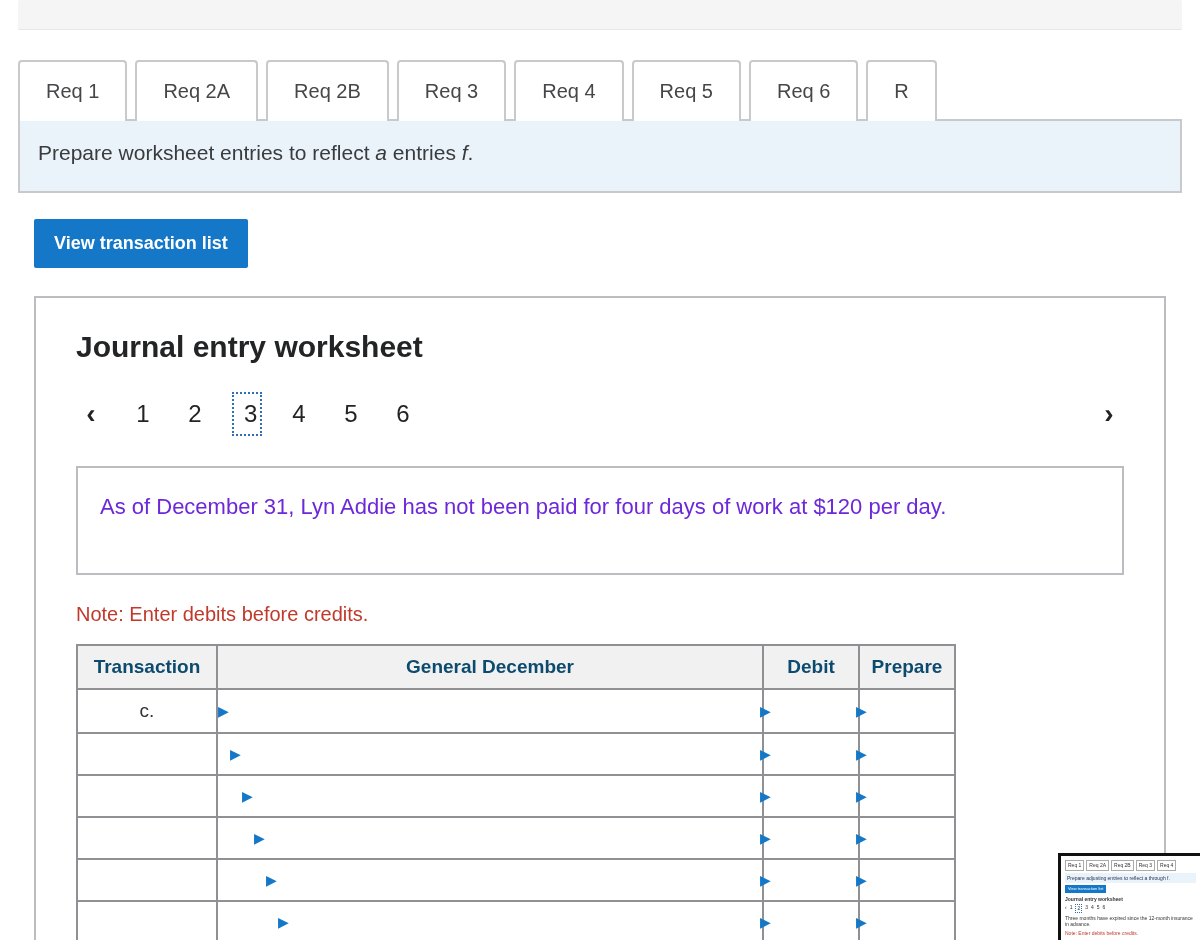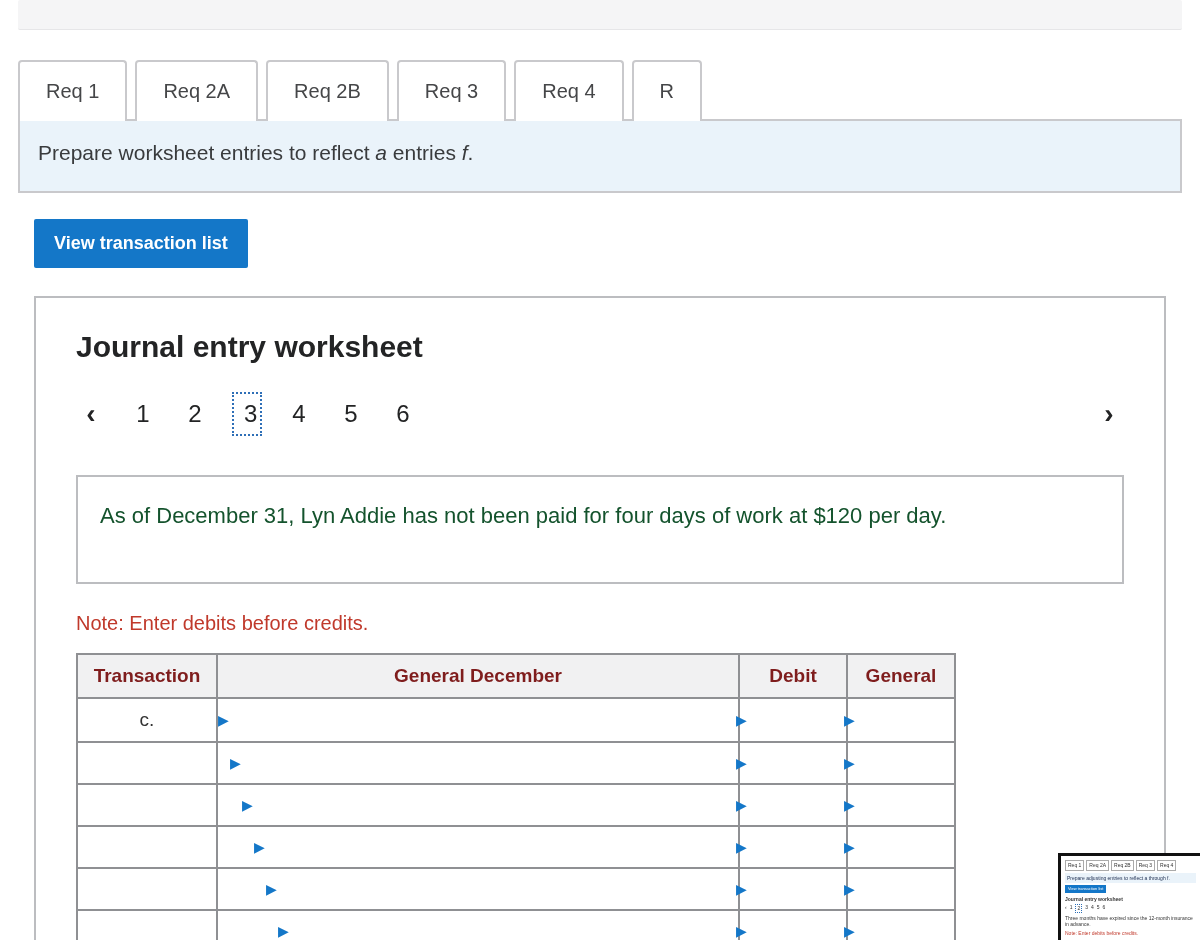--- a/index.html
+++ b/index.html
@@ -83,25 +83,25 @@
   }
   .pager-left { display: flex; align-items: center; gap: 22px; }
   .chev { font-weight: bold; cursor: pointer; font-size: 28px; width: 30px; text-align: center; }
   .page-num { width: 30px; text-align: center; cursor: pointer; }
   .page-num.current {
     border: 2px dotted #2e6fb7;
     padding: 6px 10px;
   }
   .scenario-box {
     border: 2px solid #bcbdc0;
-    margin-top: 39px;
+    margin-top: 30px;
     padding: 22px 22px 50px 22px;
     font-size: 22px;
     line-height: 1.5;
-    color: #14532d;
+    color: #6d28d9;
   }
   .note-text {
     color: #c0392b;
     font-size: 20px;
     margin-top: 28px;
   }
   .journal-table {
     border-collapse: collapse;
     width: 880px;
     margin-top: 18px;
@@ -110,25 +110,25 @@
   .journal-table th, .journal-table td {
     border: 2px solid #8f9093;
     padding: 10px 8px;
     font-size: 19px;
     text-align: center;
     height: 42px;
   }
   .journal-table th {
     background: #f1f1f2;
     font-weight: bold;
-    color: #7f1d1d;
+    color: #0c4a6e;
   }
   .col-trans { width: 140px; }
   .col-gj { }
-  .col-amt { width: 108px; }
+  .col-amt { width: 96px; }
   .gj-cell { position: relative; text-align: left; }
   .dd-arrow {
     position: absolute;
     top: 0; bottom: 0;
     display: flex; align-items: center;
     color: #1477c8;
     font-size: 14px;
     cursor: pointer;
   }
   .dd-arrow.left { left: -4px; }
@@ -161,20 +161,22 @@
 <body>
 
 <div class="top-bar"></div>
 
 <div class="tabs-row">
   <div class="tab">Req 1</div>
   <div class="tab active">Req 2A</div>
   <div class="tab">Req 2B</div>
   <div class="tab">Req 3</div>
   <div class="tab">Req 4</div>
+  <div class="tab">Req 5</div>
+  <div class="tab">Req 6</div>
   <div class="tab">R</div>
 </div>
 
 <div class="instruction">
   <span>Prepare worksheet entries to reflect </span><em>a</em><span> entries </span><em>f</em><span>.</span>
 </div>
 
 <div class="view-btn-wrap">
   <button class="view-btn">View transaction list</button>
 </div>
@@ -198,21 +200,21 @@
   <div class="scenario-box">As of December 31, Lyn Addie has not been paid for four days of work at $120 per day.</div>
 
   <div class="note-text">Note: Enter debits before credits.</div>
 
   <table class="journal-table">
     <thead>
       <tr>
         <th class="col-trans">Transaction</th>
         <th class="col-gj">General December</th>
         <th class="col-amt">Debit</th>
-        <th class="col-amt">General</th>
+        <th class="col-amt">Prepare</th>
       </tr>
     </thead>
     <tbody id="journal-body">
         <tr>
           <td class="col-trans">c.</td>
           <td class="gj-cell" style="padding-left: 8px;"><span class="dd-arrow left" style="left: 0px;">▶</span><span></span></td>
           <td class="amt-cell col-amt"><span class="dd-arrow">▶</span><span></span></td>
           <td class="amt-cell col-amt"><span class="dd-arrow">▶</span><span></span></td>
         </tr>
         <tr>

